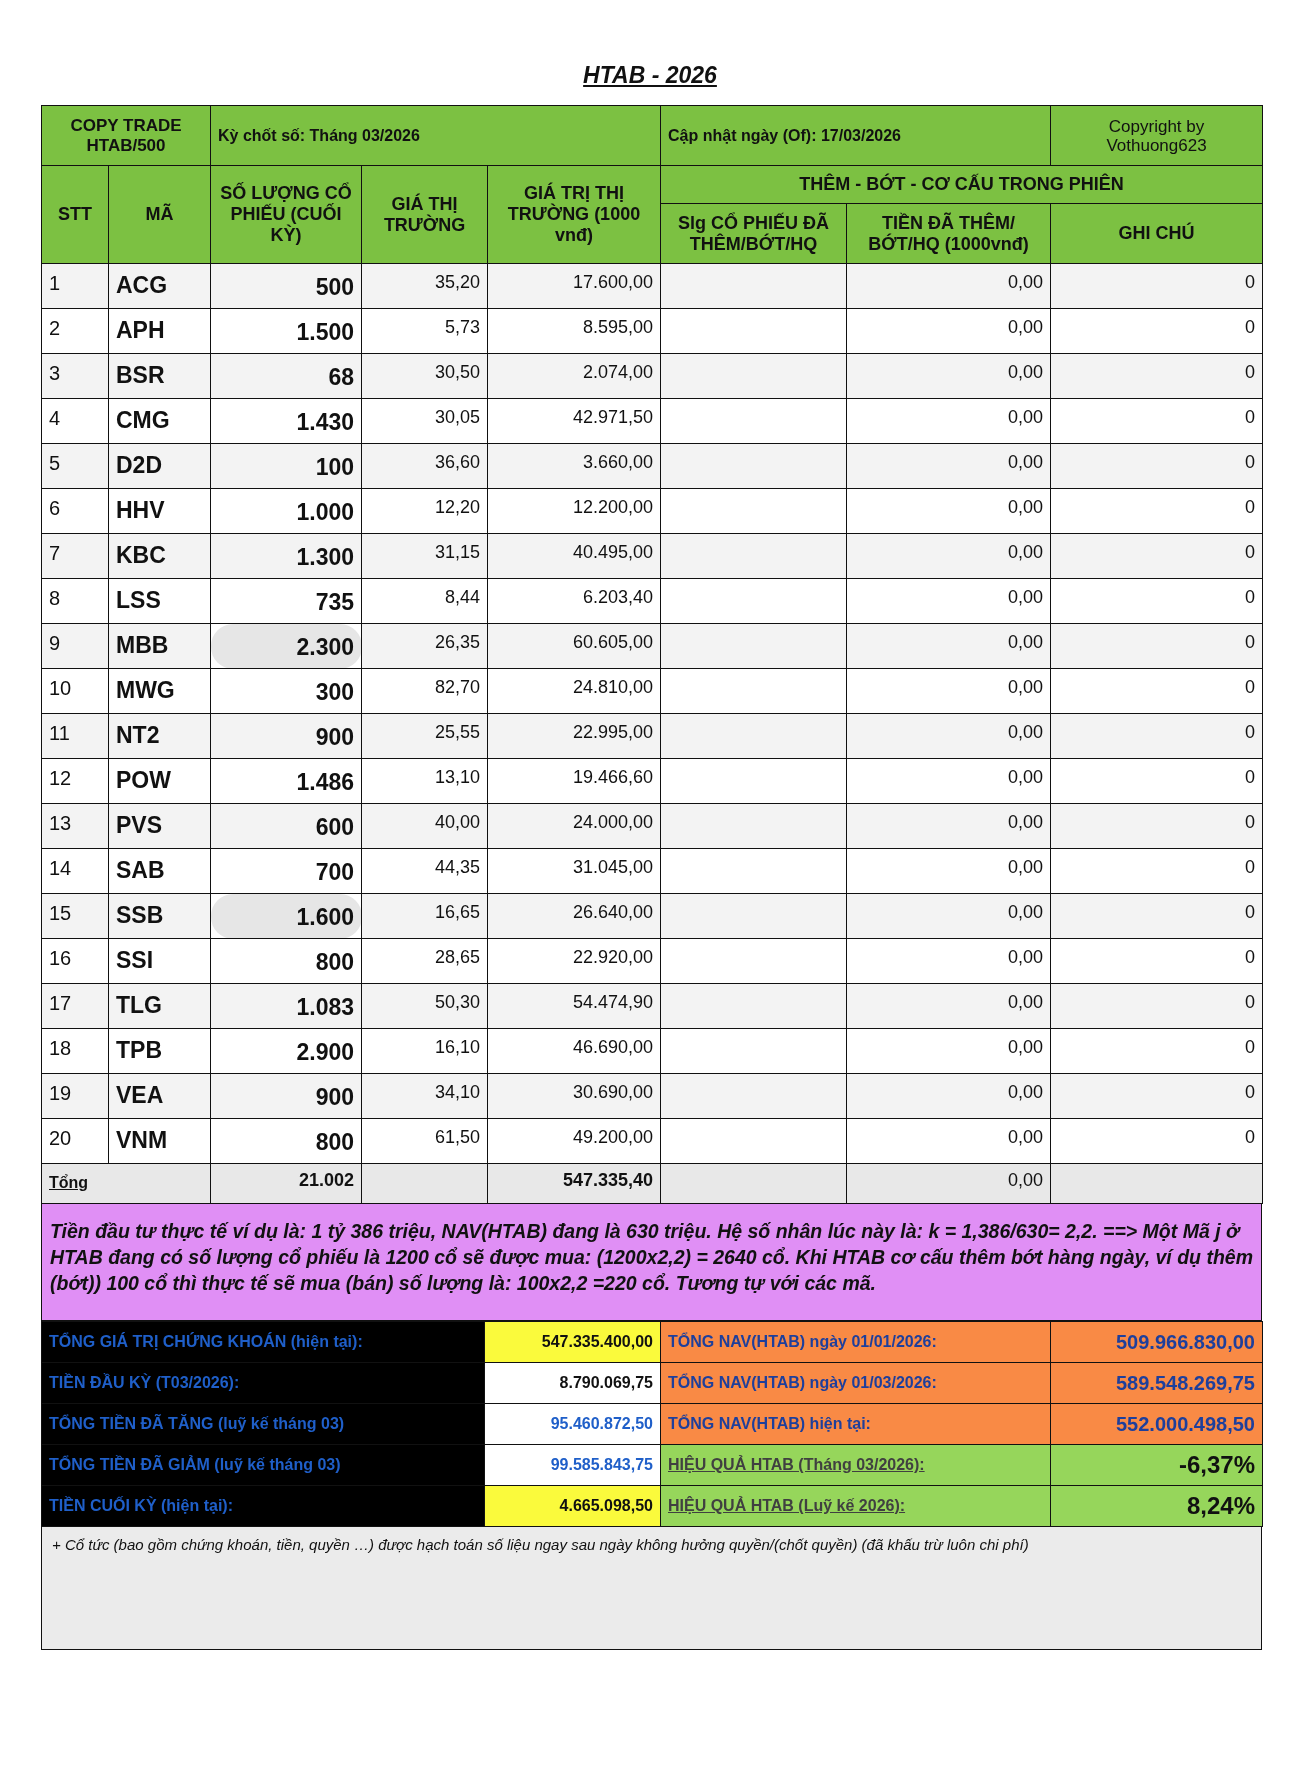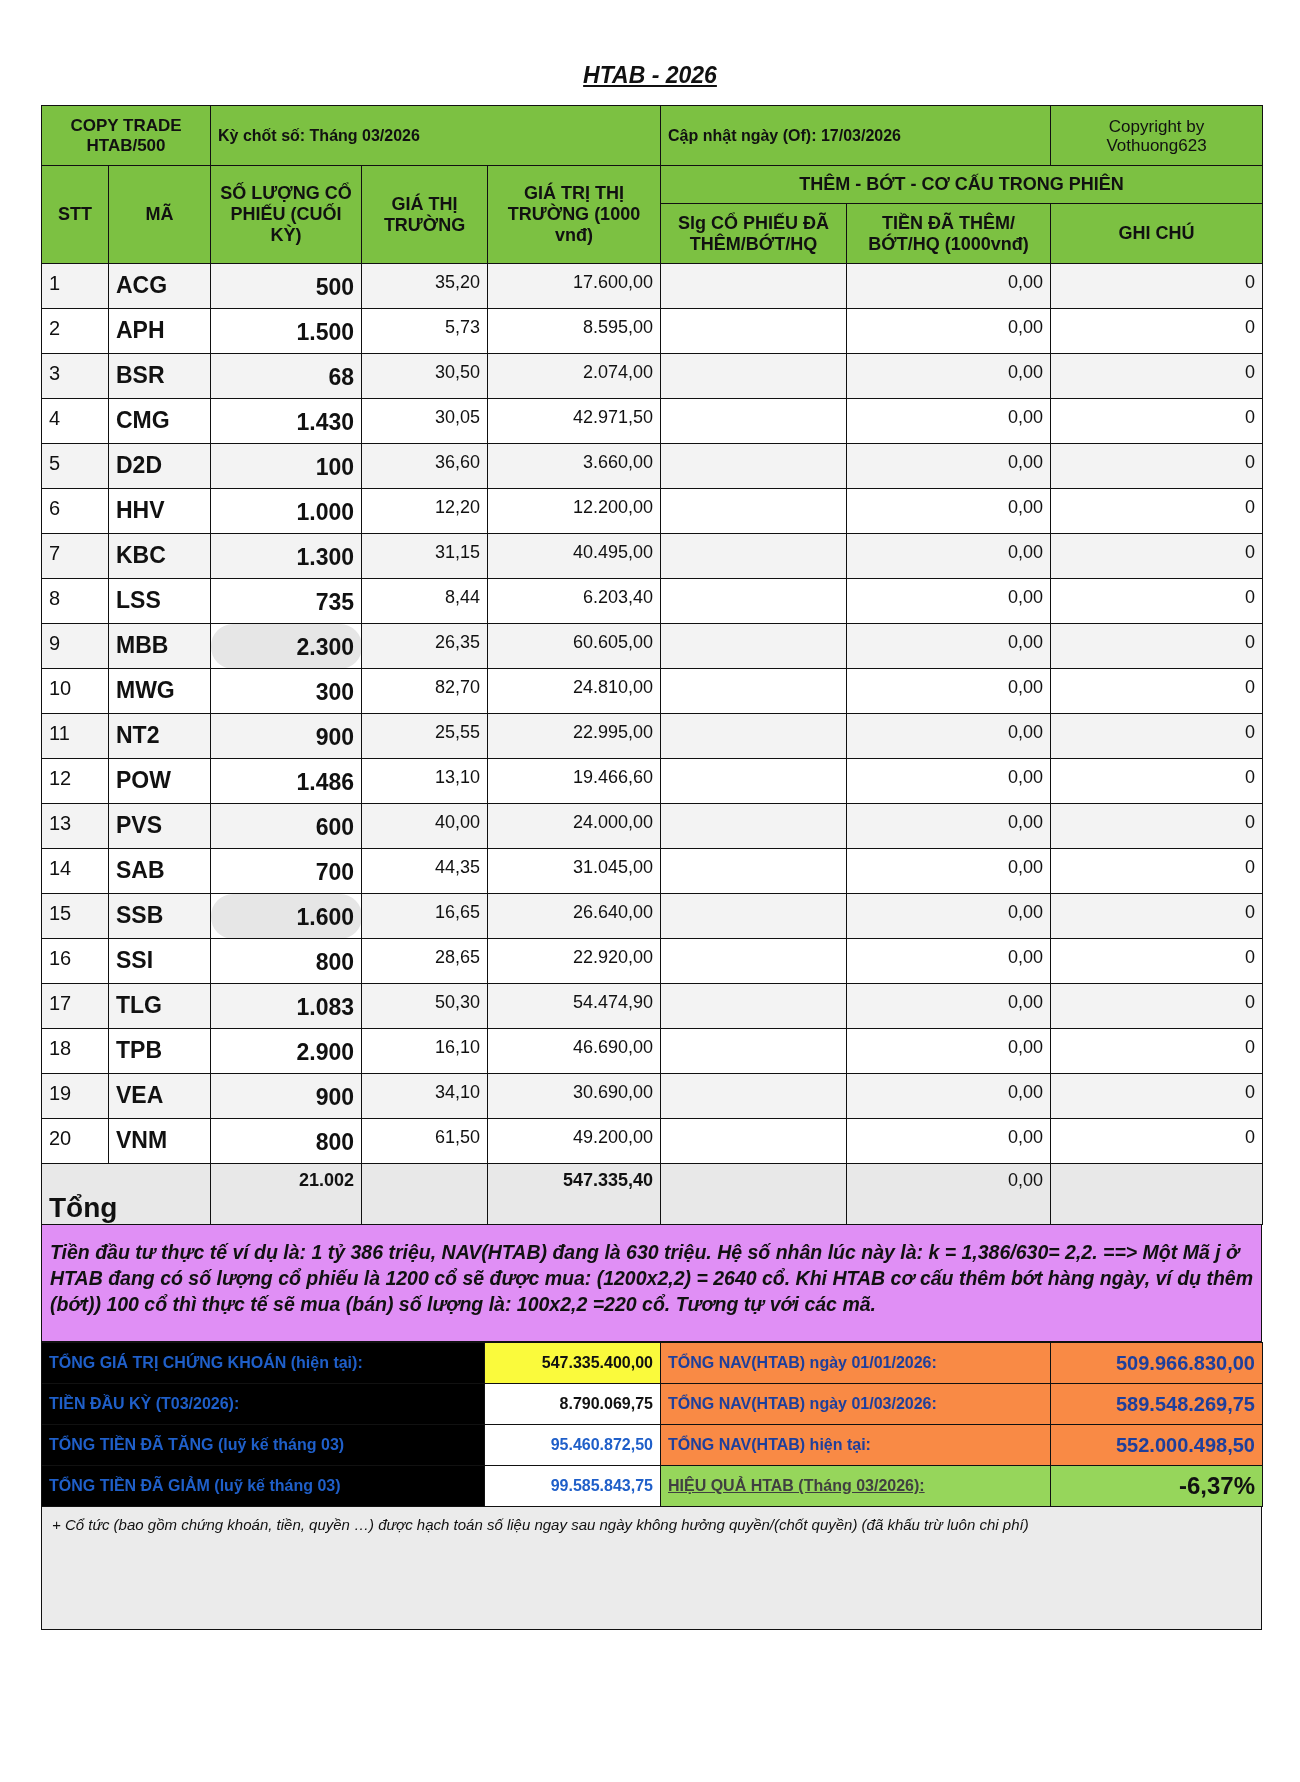--- a/index.html
+++ b/index.html
@@ -23,21 +23,21 @@
   .row:nth-child(odd) td { background: #f3f3f3; }
   .row:nth-child(even) td { background: #ffffff; }
   .row td.ma { font-weight: bold; font-size: 23px; }
   .row td.qty { font-weight: bold; font-size: 23px; text-align: right; padding-top: 10px; }
   .row td.stt { font-size: 20px; }
   .row td.num { text-align: right; }
   .row td.qty.hl { background: #e6e6e6 !important; border-radius: 22px; }
   .total td { height: 40px; background: #e8e8e8; font-size: 18px; font-weight: bold; vertical-align: top; padding-top: 6px; }
   .total td.num { text-align: right; }
   .total td.norm { font-weight: normal; text-align: right; }
-  .total td.lbl { font-size: 28px; padding-top: 28px; }
+  .total td.lbl { font-size: 16px; padding-top: 10px; text-decoration: underline; }
   .note {
     background: #e08ff5; border: 1.5px solid #111; border-top: none;
     font-weight: bold; font-style: italic; font-size: 19.5px; line-height: 26px;
     padding: 14px 8px 8px 8px; height: 117px;
   }
   .sum td { height: 41px; font-size: 16px; font-weight: bold; }
   .sum .lbl-blue { color: #1f5fc9; background: #000000; }
   .sum .val-yellow { background: #fafa3c; text-align: right; color: #111; }
   .sum .val-white { background: #ffffff; text-align: right; color: #111; }
   .sum .val-blue { background: #ffffff; text-align: right; color: #1f5fc9; }
@@ -330,19 +330,25 @@
           <td class="val-blue">95.460.872,50</td>
           <td class="orange">TỔNG NAV(HTAB) hiện tại:</td>
           <td class="orange-val">552.000.498,50</td>
         </tr>
         <tr class="sum">
           <td class="lbl-blue">TỔNG TIỀN ĐÃ GIẢM (luỹ kế tháng 03)</td>
           <td class="val-blue">99.585.843,75</td>
           <td class="lg">HIỆU QUẢ HTAB (Tháng 03/2026):</td>
           <td class="lg-val">-6,37%</td>
         </tr>
+        <tr class="sum">
+          <td class="lbl-blue">TIỀN CUỐI KỲ (hiện tại):</td>
+          <td class="val-yellow">4.665.098,50</td>
+          <td class="lg">HIỆU QUẢ HTAB (Luỹ kế 2026):</td>
+          <td class="lg-val">8,24%</td>
+        </tr>
       </tbody>
   </table>
 
   <div class="footer">
     <div>+ Cổ tức (bao gồm chứng khoán, tiền, quyền …) được hạch toán số liệu ngay sau ngày không hưởng quyền/(chốt quyền) (đã khấu trừ luôn chi phí)</div>
   </div>
 </div>
 
 </body></html>

